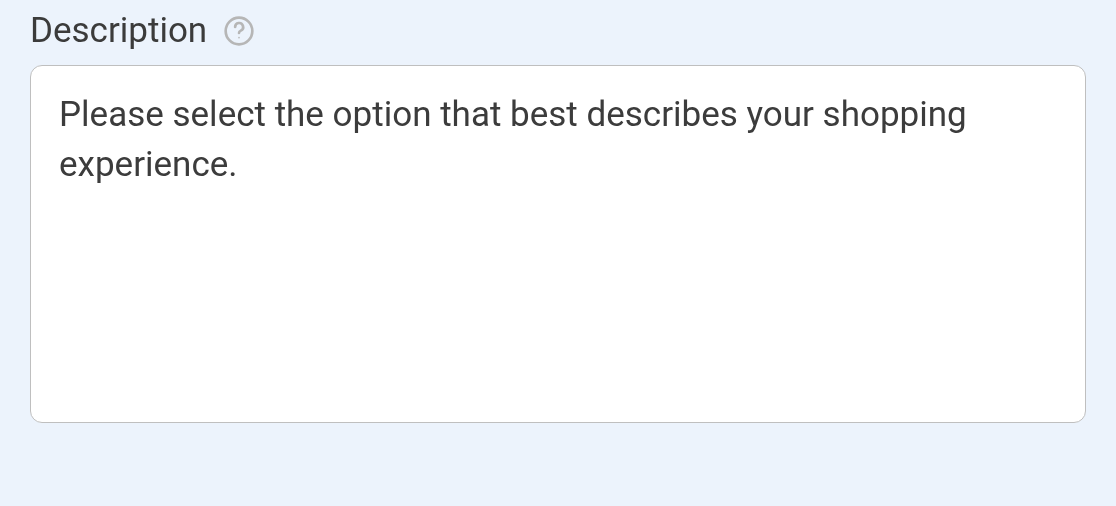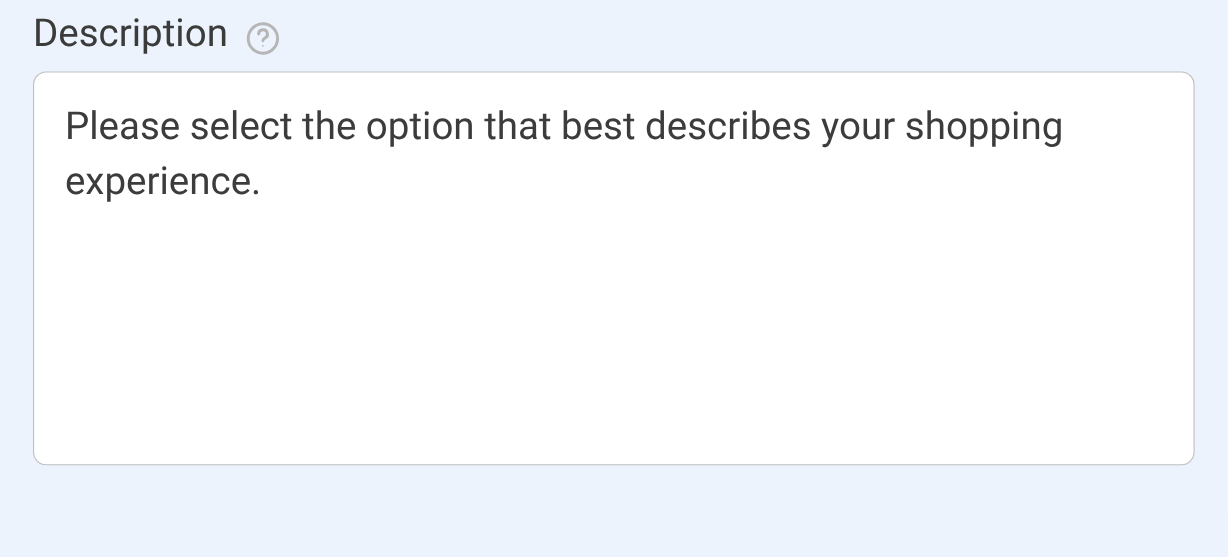--- a/index.html
+++ b/index.html
@@ -10,21 +10,21 @@
     body {
       font-family: -apple-system, BlinkMacSystemFont, "Segoe UI", Roboto, Helvetica, Arial, sans-serif;
       background: #ecf3fc;
       width: 1116px;
       height: 506px;
       padding: 0 30px;
       overflow: hidden;
     }
     .label-row {
       display: flex;
-      align-items: flex-end;
+      align-items: center;
       gap: 16px;
       margin-bottom: 14px;
       padding-top: 10px;
     }
     .label-text {
       font-size: 35px;
       color: #3b3b3b;
       font-weight: 400;
     }
     .help-icon {

